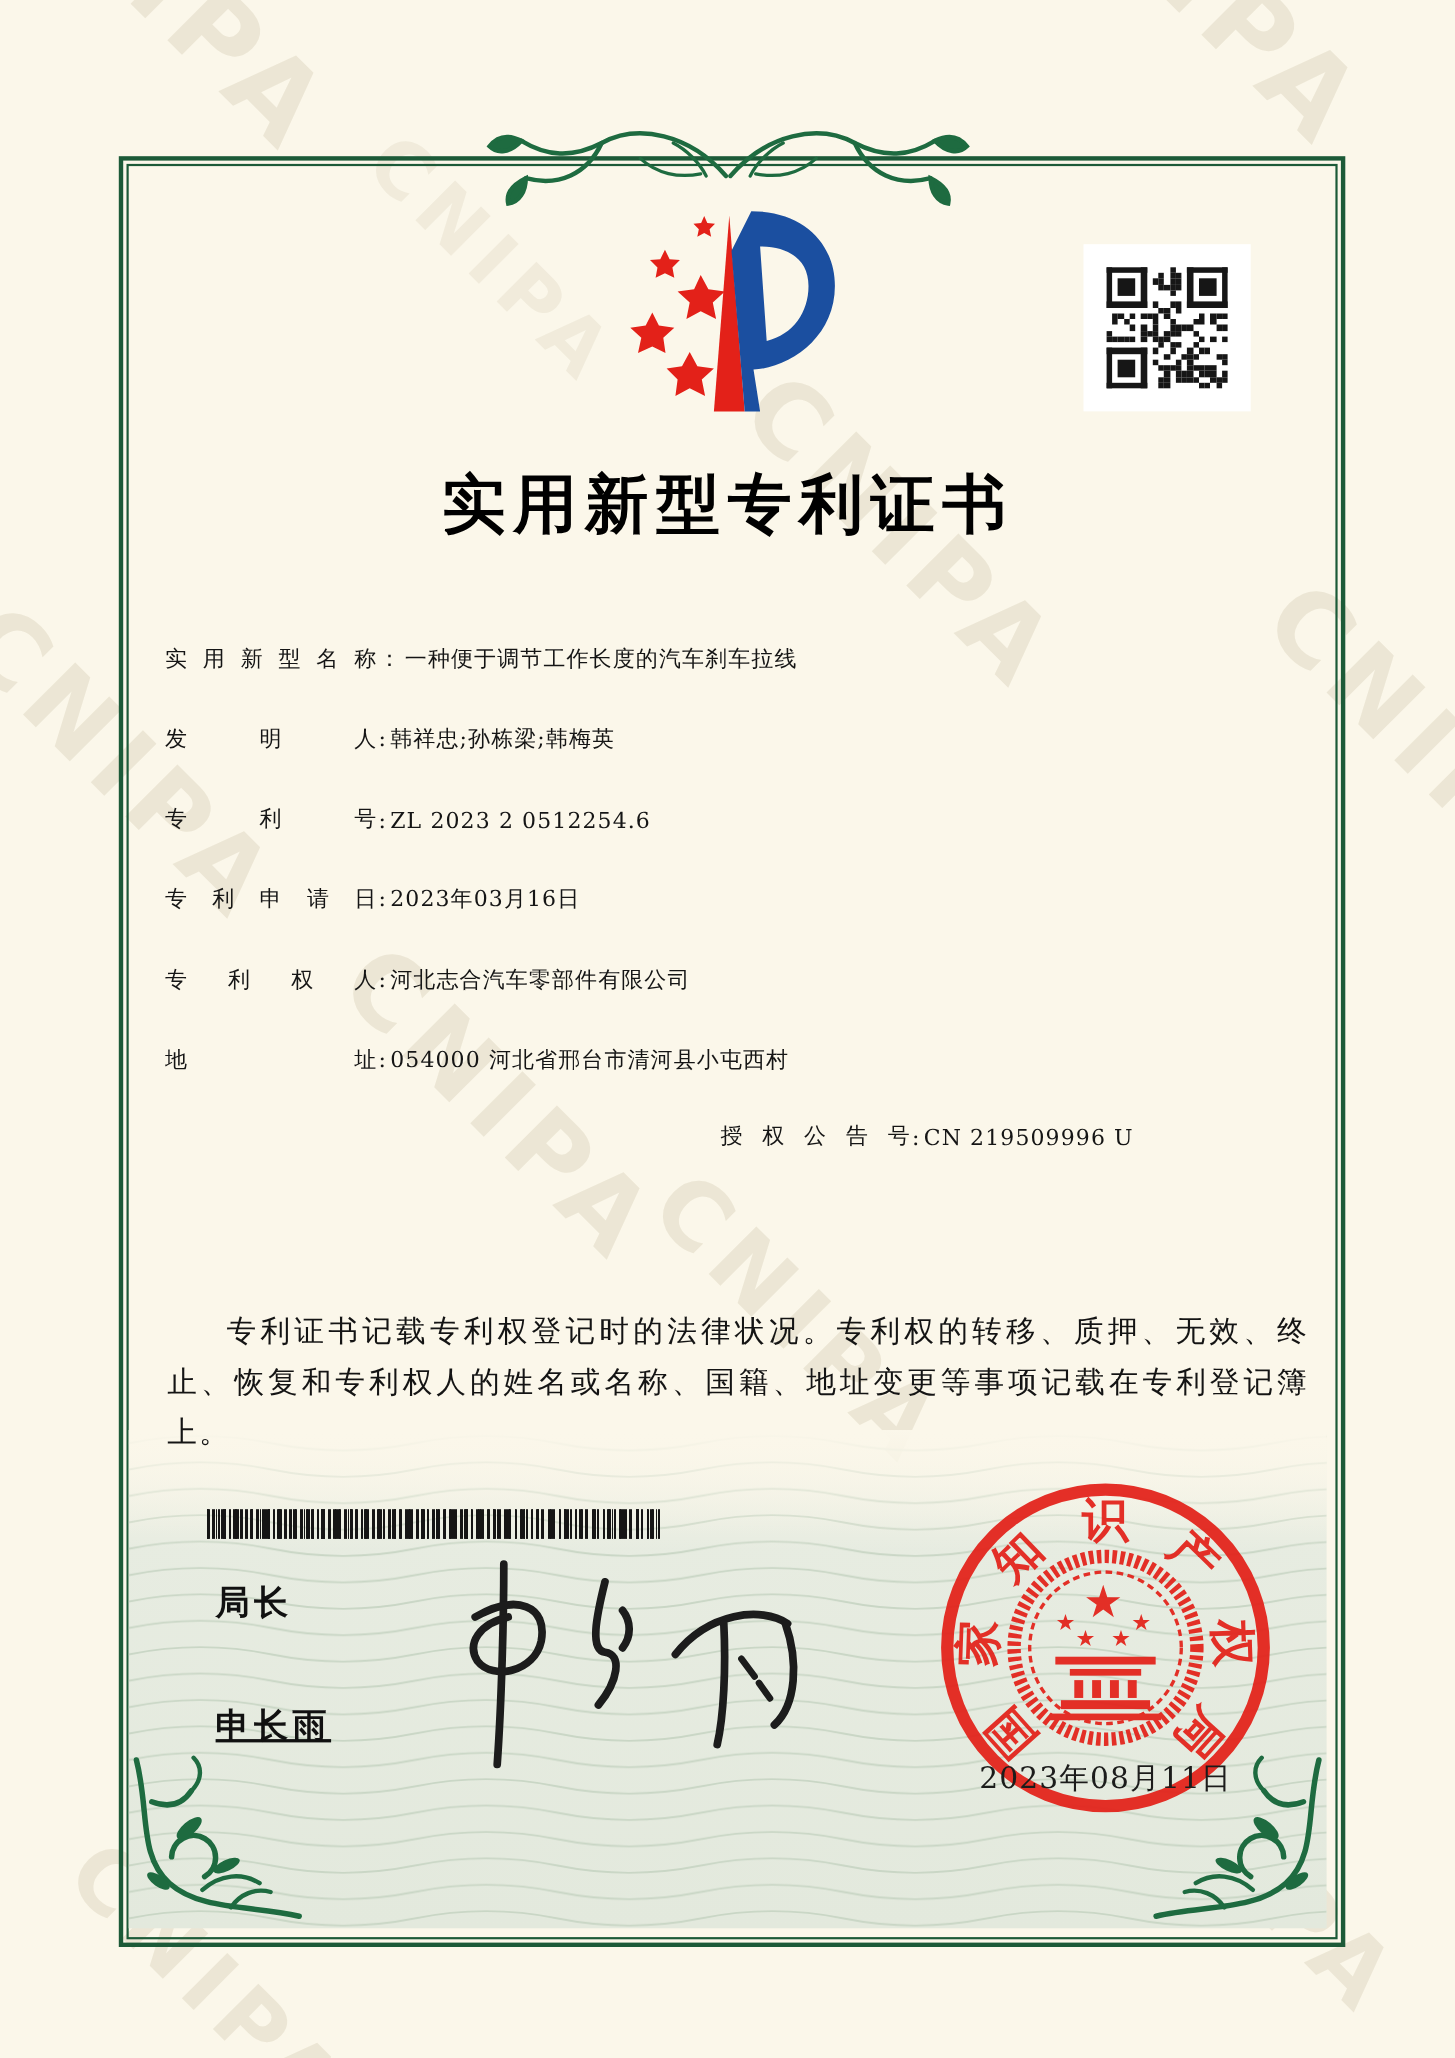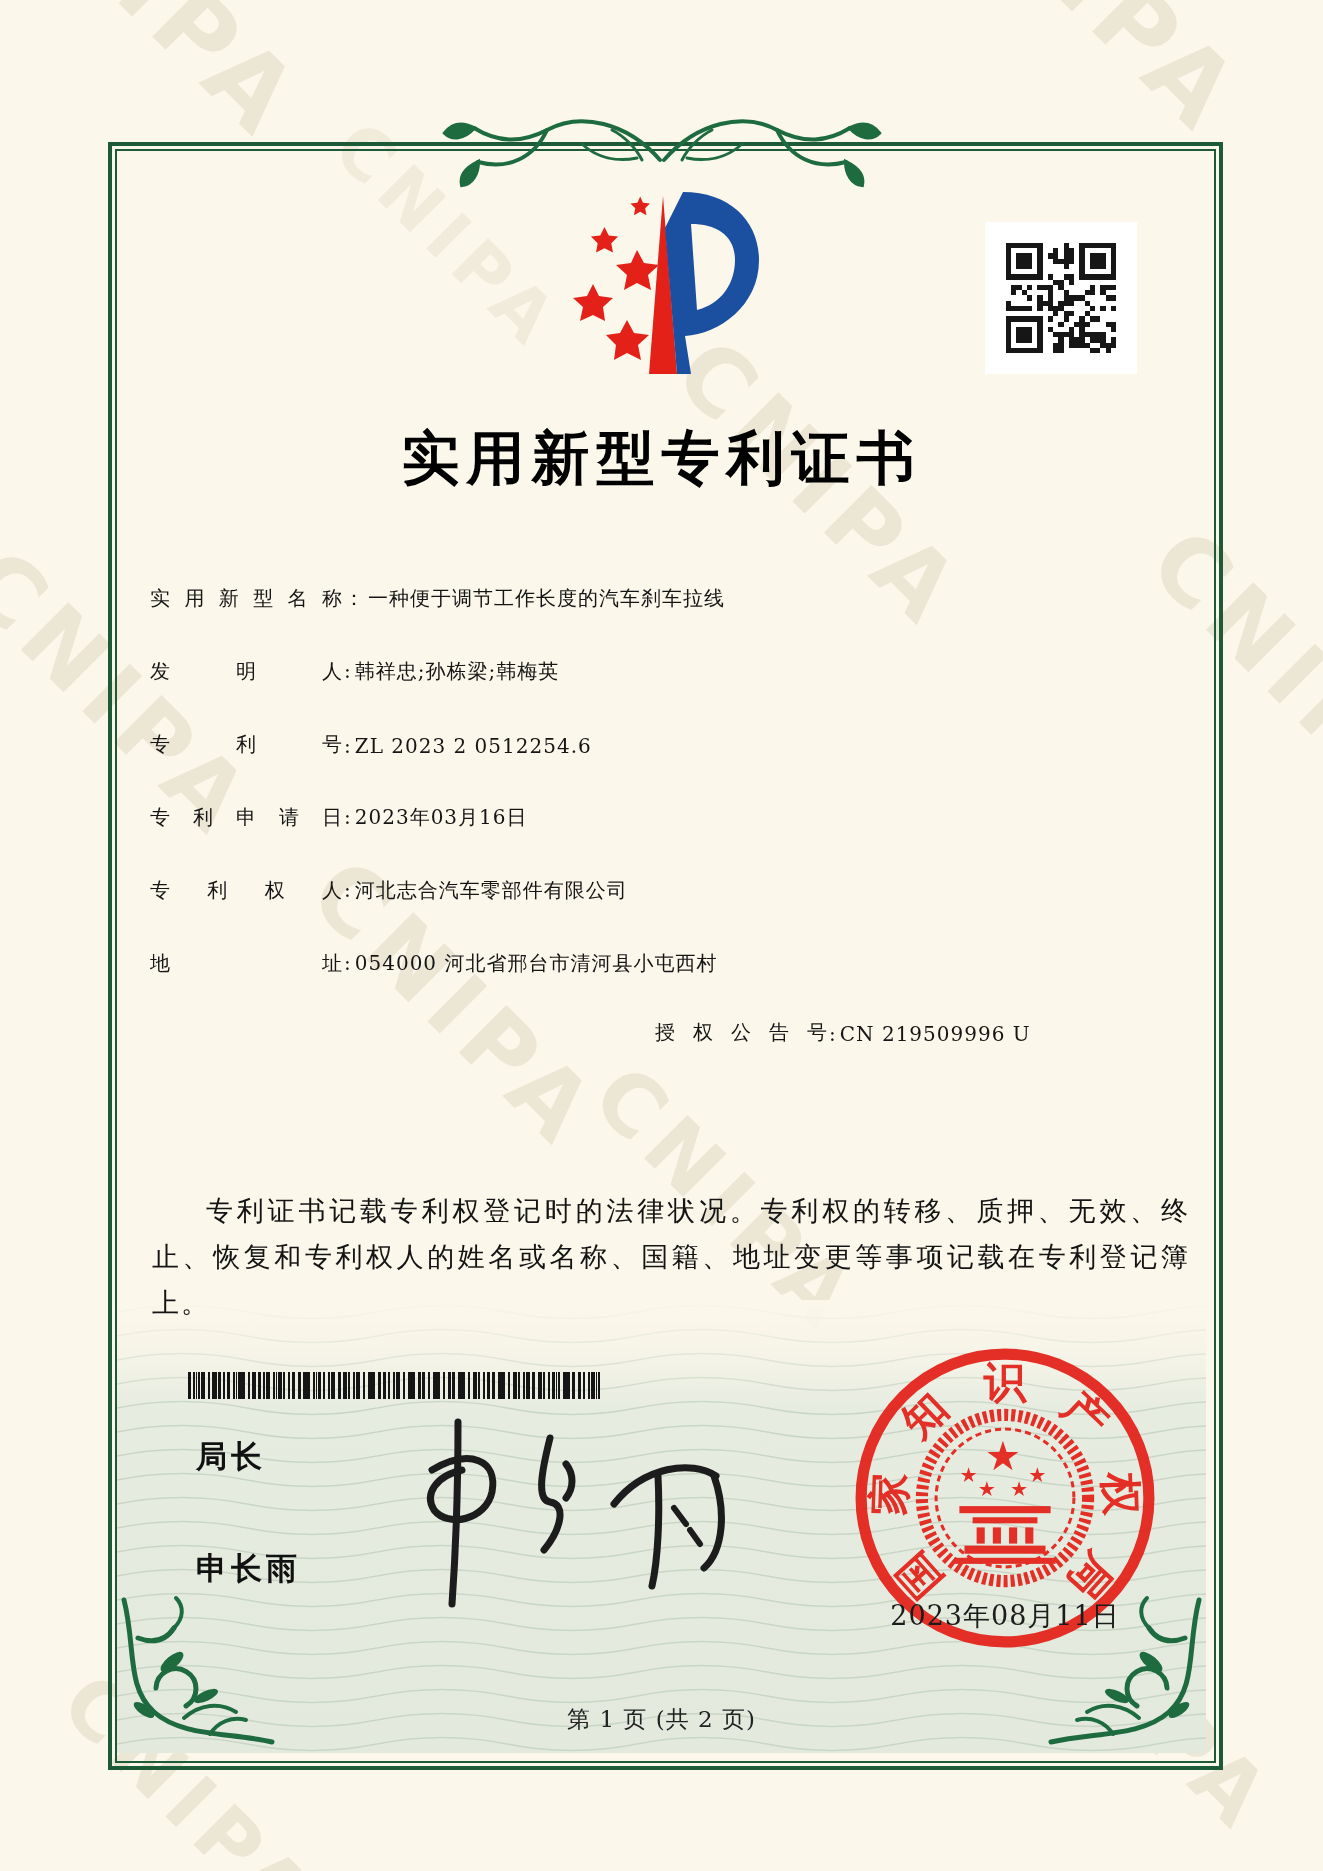--- a/index.html
+++ b/index.html
@@ -99,21 +99,21 @@
       repeating-linear-gradient(90deg,#151515 0 1px,rgba(0,0,0,0) 1px 8px),
       repeating-linear-gradient(90deg,#151515 0 3px,rgba(0,0,0,0) 3px 13px);
   }
 
   .sig-title,.sig-name{
     position:absolute;left:196px;
     font-family:"DejaVu Sans","Liberation Sans",sans-serif;
     font-weight:bold;font-size:31px;color:#111;letter-spacing:4px;
   }
   .sig-title{top:1436px;}
-  .sig-name{top:1548px;}
+  .sig-name{top:1548px;text-decoration:underline;}
   .signature{position:absolute;left:392px;top:1408px;width:340px;height:210px;}
 
   .seal{position:absolute;left:853px;top:1346px;width:304px;height:304px;opacity:0.93;}
   .seal-date{
     position:absolute;left:0;top:252px;width:100%;text-align:center;
     font-size:27px;color:#0d0d0d;letter-spacing:1px;font-family:"DejaVu Serif","Liberation Serif",serif;
   }
 
   .page-num{
     position:absolute;left:0;top:1704px;width:100%;text-align:center;
@@ -437,16 +437,15 @@
             <rect x="154" y="179" width="8" height="16"></rect>
             <rect x="170" y="179" width="8" height="16"></rect>
             <rect x="110" y="197" width="80" height="8"></rect>
             <rect x="100" y="209" width="100" height="6"></rect>
           </g>
         </g>
       </svg>
       <div class="seal-date">2023年08月11日</div>
     </div>
 
-    <div class="page-num">第 1 页 (共 2 页)</div>
 
   </div>
 </div>
 
 </body></html>

